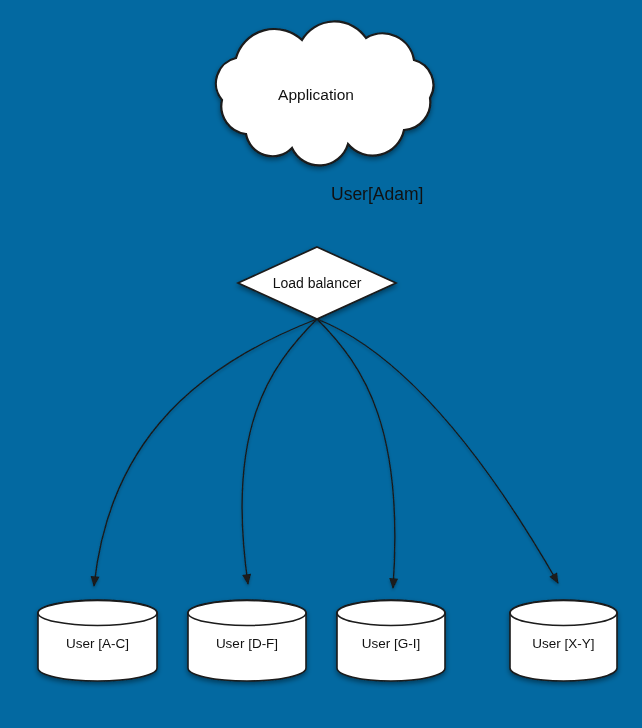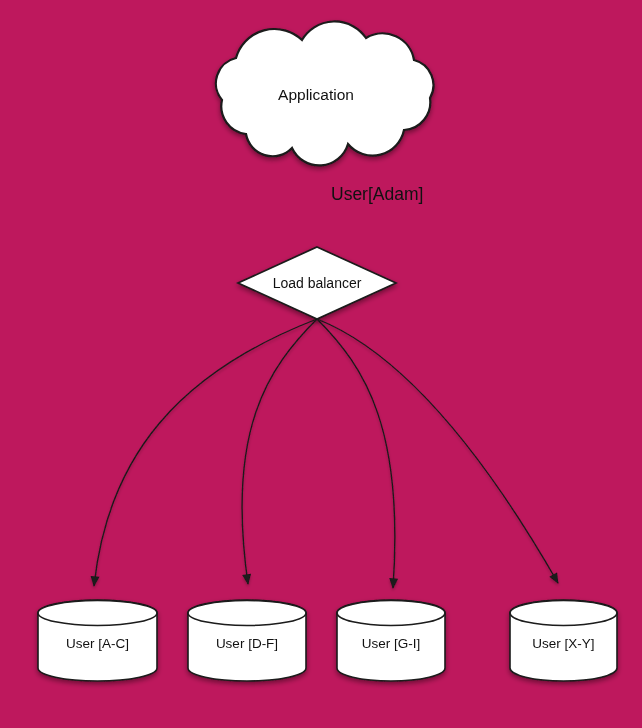--- a/index.html
+++ b/index.html
@@ -7,21 +7,21 @@
     padding: 0;
     background: #ffffff;
     width: 642px;
     height: 728px;
     overflow: hidden;
   }
   .canvas {
     position: relative;
     width: 642px;
     height: 728px;
-    background: #be185d;
+    background: #0369a1;
   }
   svg { display: block; }
   .shape {
     fill: #ffffff;
     stroke: #1a1a1a;
   }
   .cloud-shape   { stroke-width: 2.2; }
   .diamond-shape { stroke-width: 1.7; }
   .cyl           { stroke-width: 1.6; }
   .edge {

